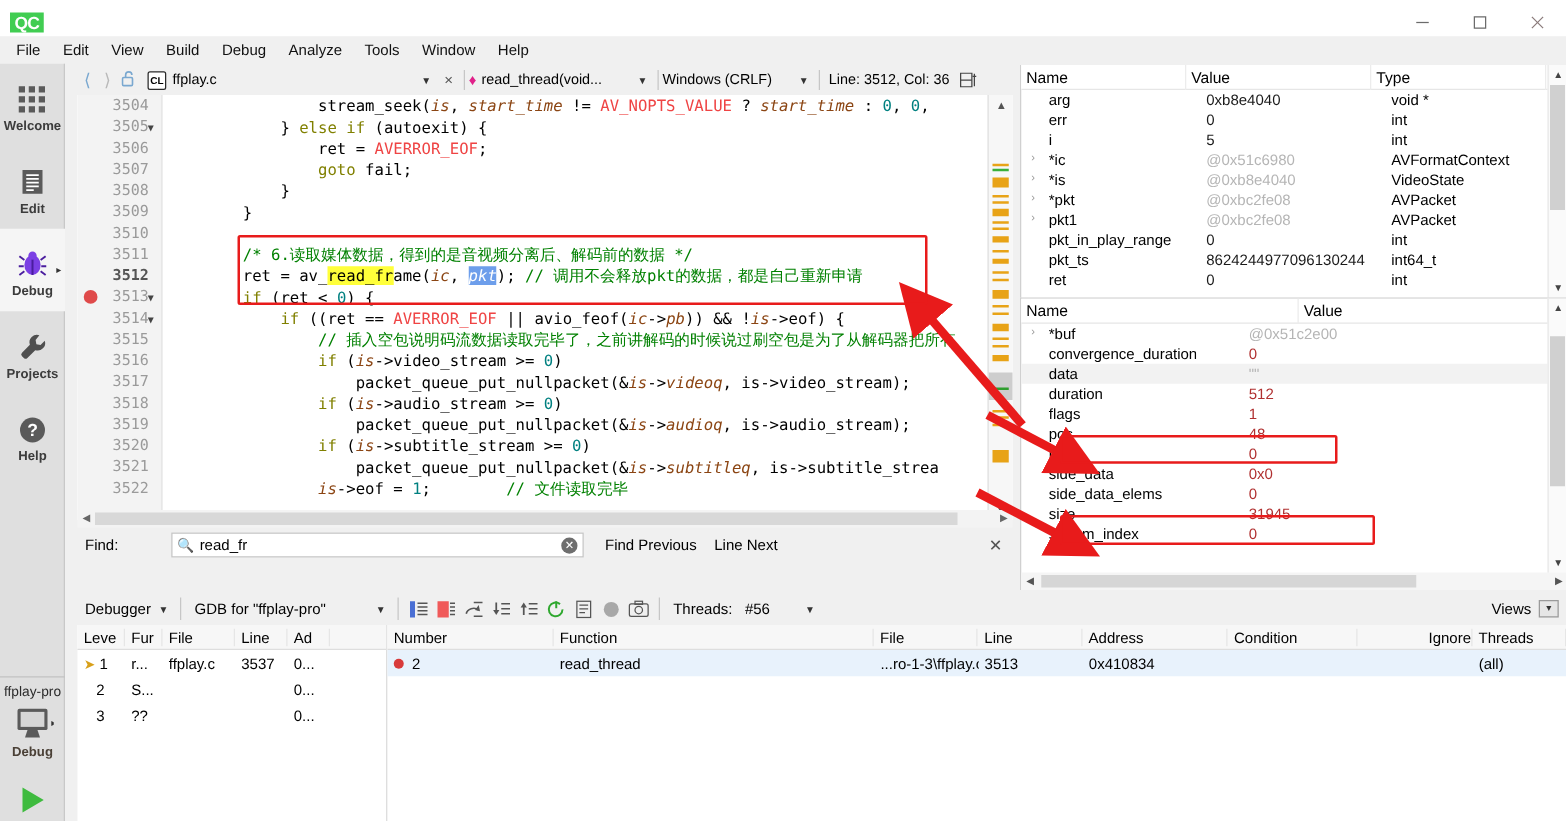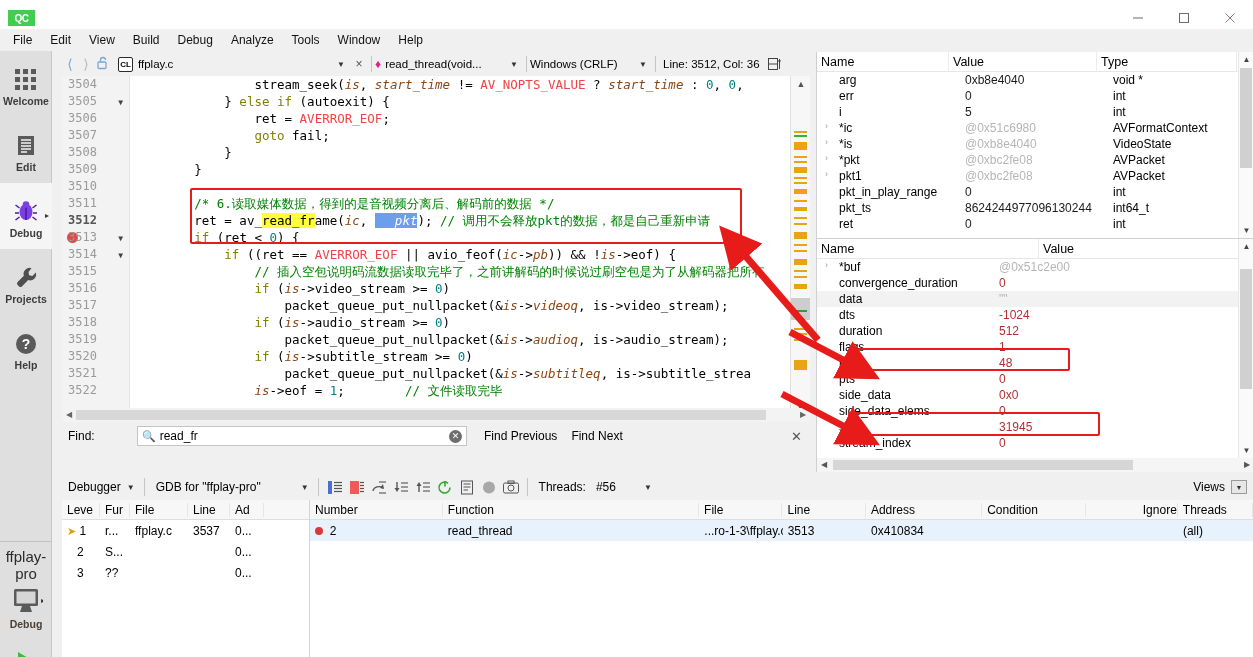--- a/index.html
+++ b/index.html
@@ -13,21 +13,21 @@
   }
   .app { position:relative; width:1253px; height:657px; background:#f0f0f0; }
 
   
   .titlebar {
     position:absolute; left:0; top:0; width:1253px; height:36px;
     background:#ffffff; display:flex; align-items:center;
   }
   .qc-logo {
     width:27px; height:16px; margin-left:8px; margin-right:8px;
-    background:#41cd52; color:#fff; font-size:10px; font-weight:bold;
+    background:#41cd52; color:#fff; font-size:14px; font-weight:bold;
     display:flex; align-items:center; justify-content:center; letter-spacing:-0.5px;
   }
   .title-text { font-size:12.5px; color:#4d4d4d;margin-top:40px; }
   .wincontrols { position:absolute; right:0; top:0; height:36px; display:flex; }
   .wc { width:46px; height:36px; display:flex; align-items:center; justify-content:center;
         color:#6b6b6b; font-size:13px; }
   .wc svg { display:block; }
 
   
   .menubar {
@@ -46,21 +46,21 @@
     align-items:center; justify-content:center; position:relative;
   }
   .mode.active { background:#f5f5f5; }
   .mode .glyph { height:30px; display:flex; align-items:flex-end; }
   .mode .mlabel { font-size:10.5px; color:#3c3c3c; margin-top:3px; font-weight:bold;}
   .mode.disabled .mlabel { color:#a9a9a9; }
   .mode .caret { position:absolute; right:3px; top:28px; font-size:8px; color:#333; }
 
   .kitarea { position:absolute; left:0; top:490px; width:52px; height:167px; }
   .kit-sep { width:52px; height:1px; background:#c2c2c2; }
-  .kit-name { font-size:15px; color:#2b2b2b; text-align:center; margin-top:6px; }
+  .kit-name { font-size:11px; color:#2b2b2b; text-align:center; margin-top:6px; }
   .kit-icon { display:flex; justify-content:center; margin-top:5px; position:relative; }
   .kit-label { font-size:10.5px; color:#4a4036; text-align:center; font-weight:bold; margin-top:1px;}
   .run-btn { display:flex; justify-content:center; margin-top:18px; }
 
   
   .edtoolbar {
     position:absolute; left:62px; top:52px; width:748px; height:24px;
     background:#f0f0f0; display:flex; align-items:center; font-size:11.5px;
   }
   .nav-arrow { width:16px; text-align:center; color:#7aa8d0; font-size:14px; }
@@ -86,35 +86,35 @@
   .editor {
     position:absolute; left:62px; top:76px; width:748px; height:340px;
     background:#ffffff; overflow:hidden;
     font-family:"DejaVu Sans Mono", monospace; font-size:12.5px;
   }
   .gutter {
     position:absolute; left:0; top:0; width:68px; height:340px;
     background:#f3f3f3; border-right:1px solid #e4e4e4;
   }
   .gline { height:17px; line-height:17px; position:relative; }
-  .gnum { position:absolute; right:32px; color:#9a9a9a; font-size:12px; }
+  .gnum { position:absolute; right:10px; color:#9a9a9a; font-size:12px; }
   .gnum.cur { color:#555; font-weight:bold; }
   .gfold { position:absolute; right:6px; color:#444; font-size:8px; top:1px;}
   .gbp { position:absolute; left:5px; top:3px; width:11px; height:11px;
          border-radius:50%; background:#df4a4a; }
   .codearea { position:absolute; left:68px; top:0; right:20px; height:340px;
               white-space:pre; }
   .cline { height:17px; line-height:17px; padding-left:4px; }
   .kw   { color:#808000; }
   .var  { color:#8b4513; font-style:italic; }
   .mac  { color:#ef4444; }
   .num  { color:#008080; }
   .cmt  { color:#008000; }
   .hl   { background:#ffff3a; }
-  .selpkt { background:#6d9eeb; color:#ffffff; font-style:italic;padding-left:20px; }
+  .selpkt { background:#6d9eeb; color:#ffffff; font-style:italic; }
 
   .vscroll {
     position:absolute; right:0; top:0; width:20px; height:340px;
     background:#f7f7f7; border-left:1px solid #e0e0e0;
   }
   .vsc-up, .vsc-dn { width:20px; height:16px; text-align:center; color:#555; font-size:9px;
                      font-family:"Liberation Sans",sans-serif; line-height:16px;}
   .vmark { position:absolute; left:3px; width:13px; height:2px; background:#e8a317; }
   .vmark.grn { background:#3ab03a; }
   .vthumb { position:absolute; left:0; width:20px; height:22px; background:#cdcdcd; }
@@ -501,21 +501,21 @@
 
   <div class="findbar">
     <div class="frow">
       <div class="flabel">Find:</div>
       <div class="finput">
         <span class="srch">🔍</span>
         <span class="ftext">read_fr</span>
         <span class="clearbtn">✕</span>
       </div>
       <div class="fbtn" style="margin-left:10px;">Find Previous</div>
-      <div class="fbtn">Find Next</div>
+      <div class="fbtn">Line Next</div>
       <div class="fclose">✕</div>
     </div>
   </div>
 
   <div class="dbgbar">
     <div class="dsel">
       <span>Debugger</span>
       <span class="dcaret">▼</span>
     </div>
     <div class="dvsep"></div>
@@ -754,24 +754,20 @@
         </div>
         <div class="vrow">
           <div class="vc-name" style="width: 140px;">convergence_duration</div>
           <div class="vc-val vval-red" style="width: 200px; padding-left: 42px;">0</div>
         </div>
         <div class="vrow alt">
           <div class="vc-name" style="width: 140px;">data</div>
           <div class="vc-val vval-ptr" style="width: 200px; padding-left: 42px;">""</div>
         </div>
         <div class="vrow">
-          <div class="vc-name" style="width: 140px;">dts</div>
-          <div class="vc-val vval-red" style="width: 200px; padding-left: 42px;">-1024</div>
-        </div>
-        <div class="vrow">
           <div class="vc-name" style="width: 140px;">duration</div>
           <div class="vc-val vval-red" style="width: 200px; padding-left: 42px;">512</div>
         </div>
         <div class="vrow">
           <div class="vc-name" style="width: 140px;">flags</div>
           <div class="vc-val vval-red" style="width: 200px; padding-left: 42px;">1</div>
         </div>
         <div class="vrow">
           <div class="vc-name" style="width: 140px;">pos</div>
           <div class="vc-val vval-red" style="width: 200px; padding-left: 42px;">48</div>

